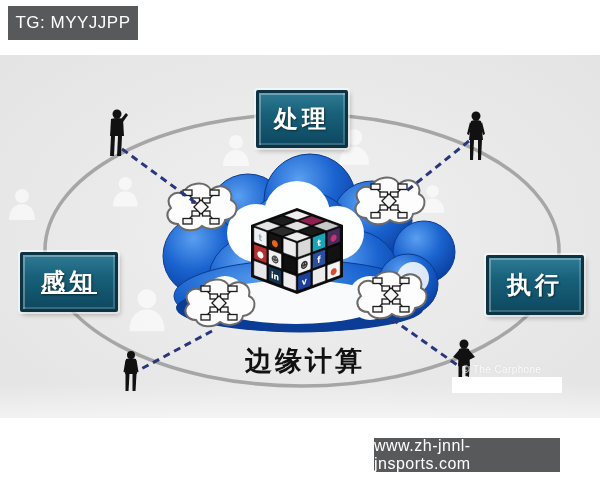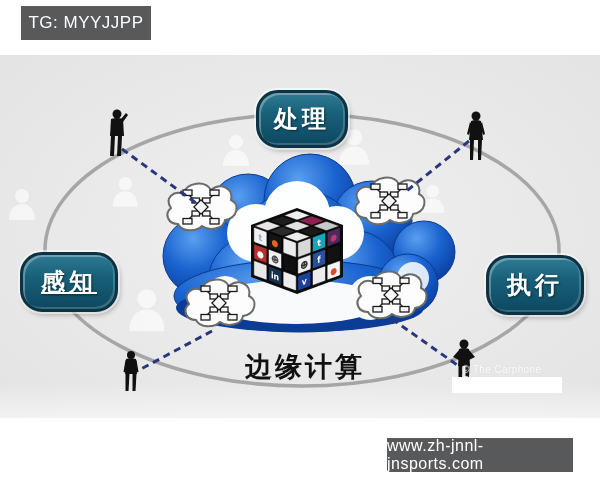--- a/index.html
+++ b/index.html
@@ -15,46 +15,44 @@
   .canvas-bottom-glow{
     position:absolute;left:0;top:382px;width:600px;height:36px;
     background:linear-gradient(180deg, rgba(255,255,255,0) 0%, rgba(255,255,255,.55) 100%);
   }
   svg.scene{position:absolute;left:0;top:0;width:600px;height:480px;}
 
   .badge{
     position:absolute;background:#58595b;color:#fff;
     display:flex;align-items:center;justify-content:center;
     letter-spacing:.5px;
-    margin-left:13px;
   }
   .tg-badge{left:8px;top:6px;width:130px;height:34px;font-size:17px;}
   .url-badge{left:374px;top:438px;width:186px;height:34px;font-size:16px;}
 
   .node{
     position:absolute;
     display:flex;align-items:center;justify-content:center;
     color:#fff;font-weight:bold;font-size:24px;letter-spacing:4px;
     background:linear-gradient(180deg,#2f7a93 0%,#186079 40%,#0d4860 100%);
-    border:3px solid #0c3344;border-radius:22px;
+    border:3px solid #0c3344;border-radius:2px;
     box-shadow:0 0 0 2px rgba(255,255,255,.55),
                inset 2px 2px 0 rgba(255,255,255,.30),
                inset -2px -2px 0 rgba(255,255,255,.18),
                2px 3px 5px rgba(0,0,0,.25);
     text-shadow:1px 1px 2px rgba(0,0,0,.5);
   }
   .node-top{left:256px;top:90px;width:86px;height:52px;}
   .node-left{left:20px;top:252px;width:92px;height:54px;text-decoration:underline;}
   .node-right{left:486px;top:255px;width:92px;height:54px;}
 
   .center-label{
     position:absolute;left:225px;top:343px;width:160px;
     text-align:center;font-size:27px;font-weight:bold;color:#111;
     letter-spacing:3px;
-    margin-top:6px;
   }
   .stock-mark{
     position:absolute;left:462px;top:364px;width:110px;
     font-size:10px;color:rgba(255,255,255,.85);letter-spacing:.4px;
     text-shadow:0 0 2px rgba(200,200,200,.4);
   }
   .white-strip{
     position:absolute;left:452px;top:377px;width:110px;height:16px;background:#fff;
   }
   .photo-card{

